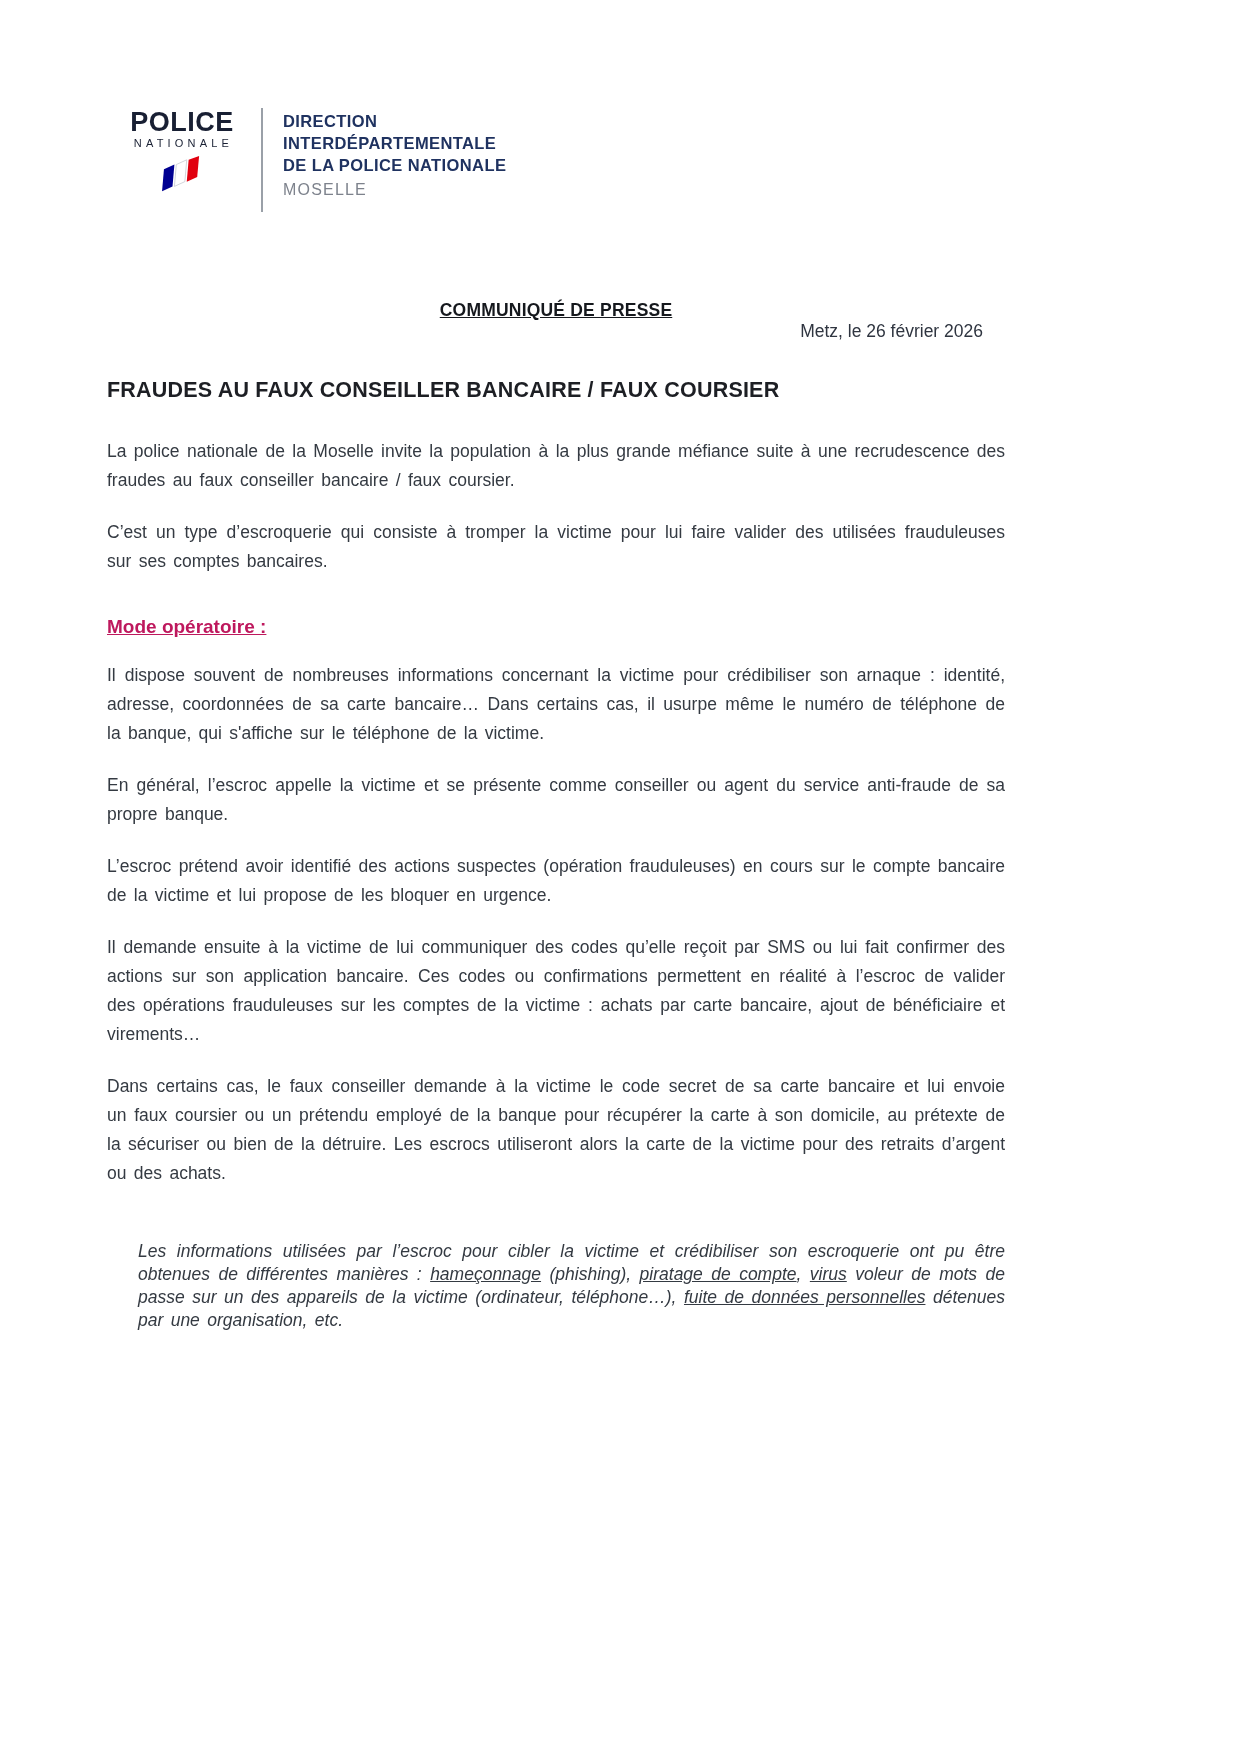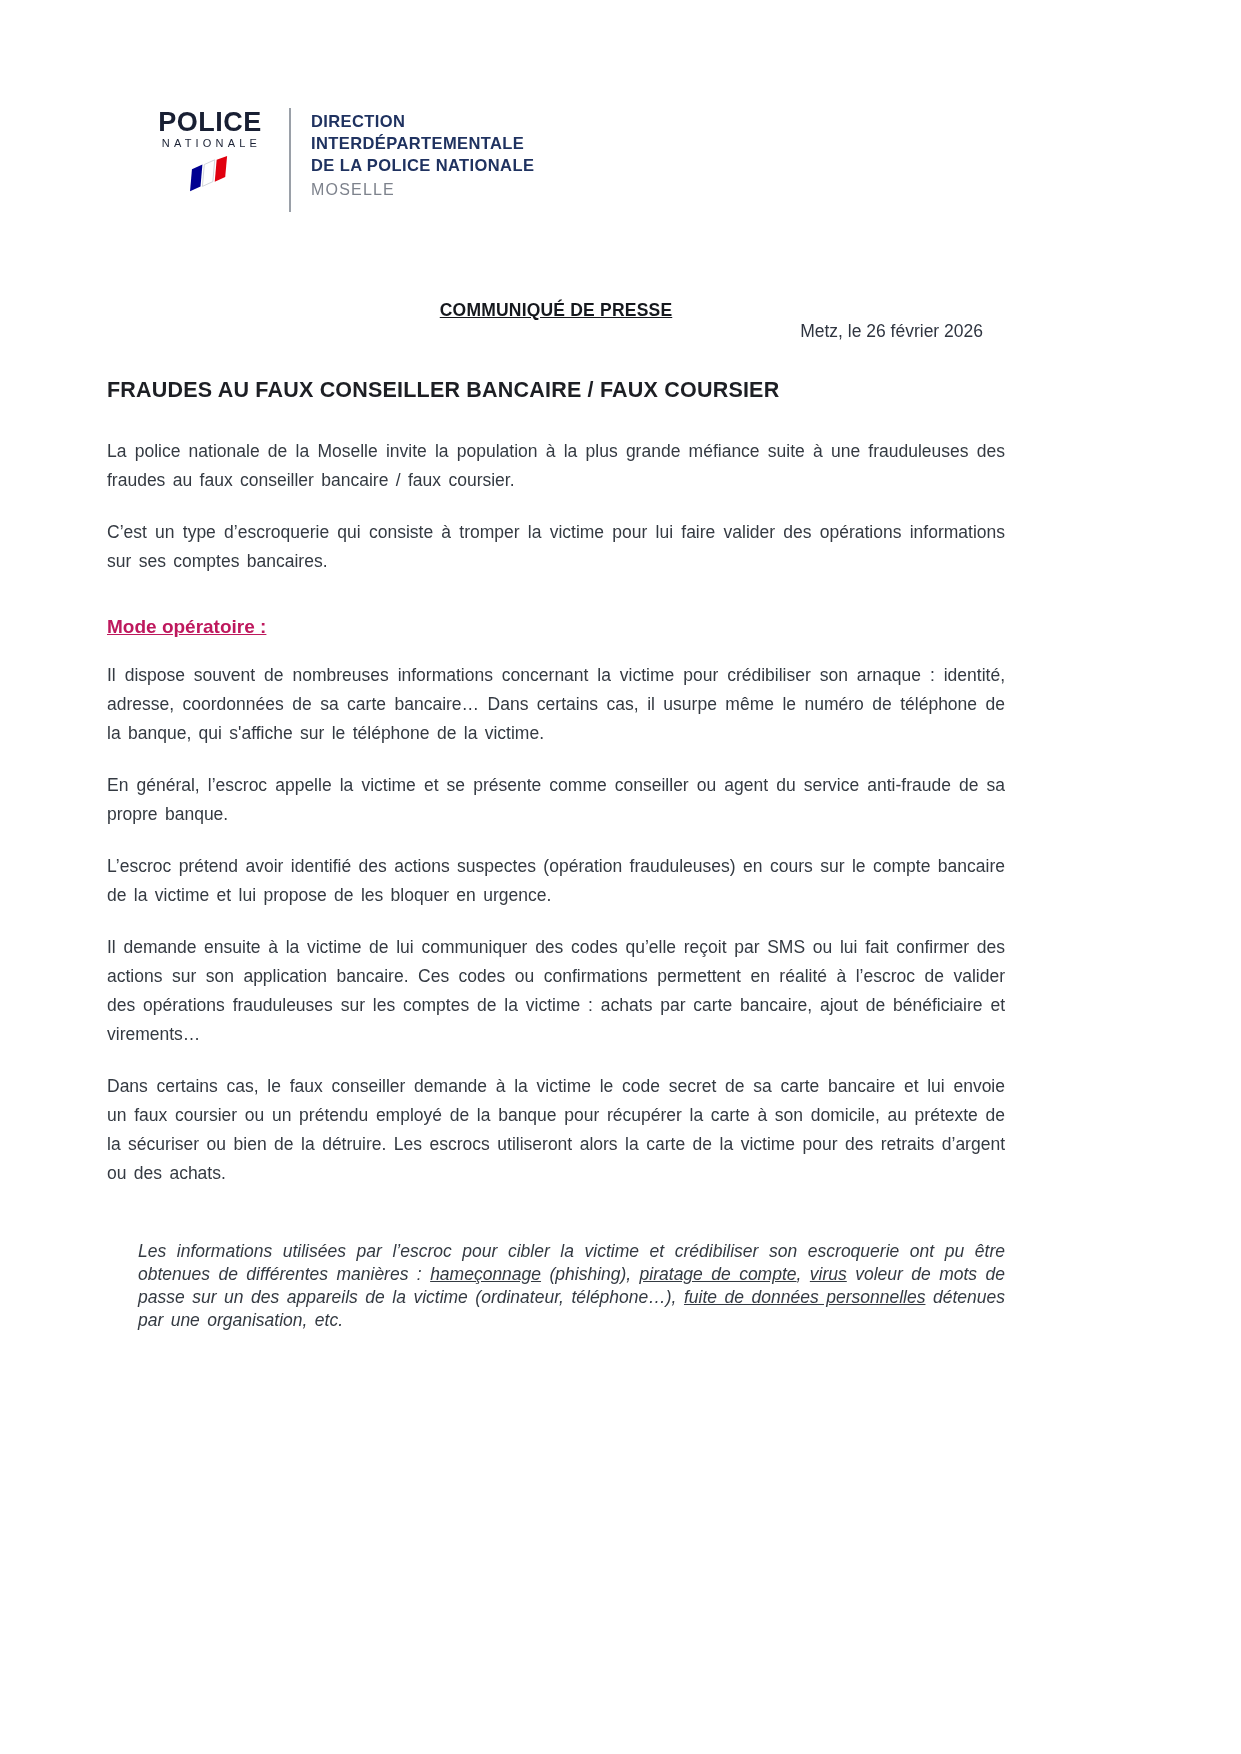--- a/index.html
+++ b/index.html
@@ -16,21 +16,21 @@
     width: 1241px;
     height: 1754px;
     padding: 108px 236px 0 107px;
     overflow: hidden;
     background: #ffffff;
   }
   
   .header {
     display: flex;
     align-items: stretch;
-    margin-left: 44px;
+    margin-left: 16px;
     min-height: 104px;
   }
   .logo {
     width: 118px;
     text-align: center;
     flex: 0 0 auto;
   }
   .logo-police {
     font-size: 27px;
     font-weight: 800;
@@ -151,22 +151,22 @@
       <div class="org-dept">MOSELLE</div>
     </div>
   </header>
 
   <div class="press-title">COMMUNIQUÉ DE PRESSE</div>
 
   <div class="dateline">Metz, le 26 février 2026</div>
 
   <h1 class="headline">FRAUDES AU FAUX CONSEILLER BANCAIRE / FAUX COURSIER</h1>
 
-  <p class="body first">La police nationale de la Moselle invite la population à la plus grande méfiance suite à une frauduleuses des fraudes au faux conseiller bancaire / faux coursier.</p>
-  <p class="body">C’est un type d’escroquerie qui consiste à tromper la victime pour lui faire valider des opérations informations sur ses comptes bancaires.</p>
+  <p class="body first">La police nationale de la Moselle invite la population à la plus grande méfiance suite à une recrudescence des fraudes au faux conseiller bancaire / faux coursier.</p>
+  <p class="body">C’est un type d’escroquerie qui consiste à tromper la victime pour lui faire valider des utilisées frauduleuses sur ses comptes bancaires.</p>
 
   <h2 class="section-heading">Mode opératoire :</h2>
 
   <p class="body">Il dispose souvent de nombreuses informations concernant la victime pour crédibiliser son arnaque : identité, adresse, coordonnées de sa carte bancaire… Dans certains cas, il usurpe même le numéro de téléphone de la banque, qui s'affiche sur le téléphone de la victime.</p>
   <p class="body">En général, l’escroc appelle la victime et se présente comme conseiller ou agent du service anti-fraude de sa propre banque.</p>
   <p class="body">L’escroc prétend avoir identifié des actions suspectes (opération frauduleuses) en cours sur le compte bancaire de la victime et lui propose de les bloquer en urgence.</p>
   <p class="body">Il demande ensuite à la victime de lui communiquer des codes qu’elle reçoit par SMS ou lui fait confirmer des actions sur son application bancaire. Ces codes ou confirmations permettent en réalité à l’escroc de valider des opérations frauduleuses sur les comptes de la victime : achats par carte bancaire, ajout de bénéficiaire et virements…</p>
   <p class="body">Dans certains cas, le faux conseiller demande à la victime le code secret de sa carte bancaire et lui envoie un faux coursier ou un prétendu employé de la banque pour récupérer la carte à son domicile, au prétexte de la sécuriser ou bien de la détruire. Les escrocs utiliseront alors la carte de la victime pour des retraits d’argent ou des achats.</p>
 
   <p class="footnote"><span>Les informations utilisées par l’escroc pour cibler la victime et crédibiliser son escroquerie ont pu être obtenues de différentes manières : </span><a class="fn-link" href="#">hameçonnage</a><span> (phishing), </span><a class="fn-link" href="#">piratage de compte</a><span>, </span><a class="fn-link" href="#">virus</a><span> voleur de mots de passe sur un des appareils de la victime (ordinateur, téléphone…), </span><a class="fn-link" href="#">fuite de données personnelles</a><span> détenues par une organisation, etc.</span></p>

